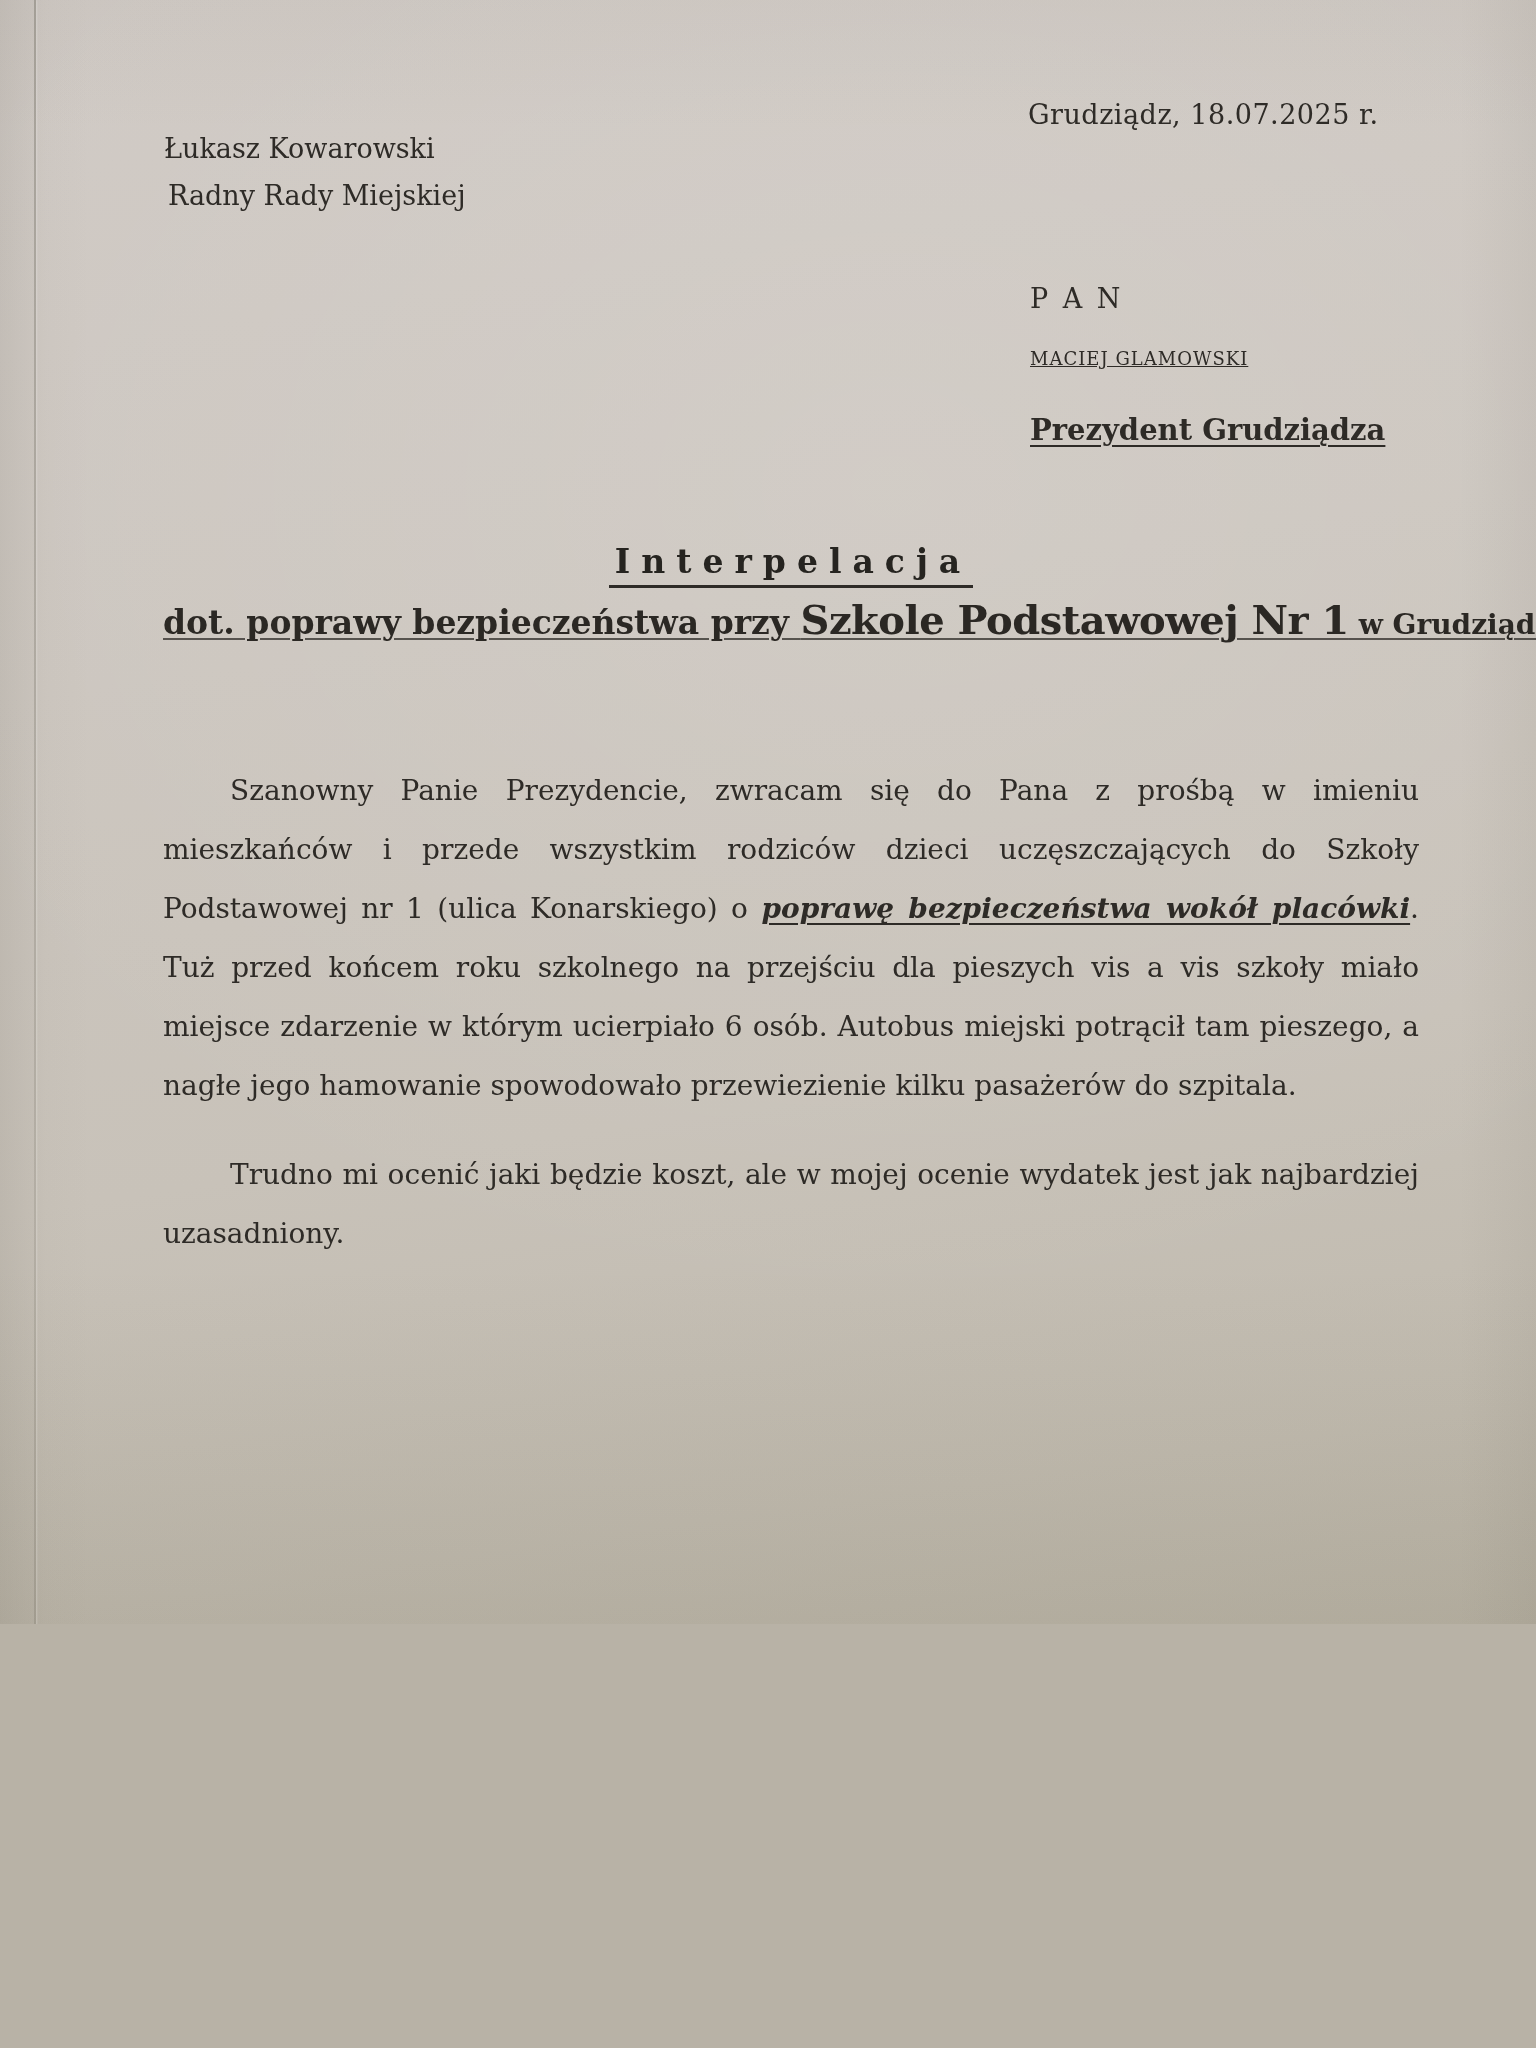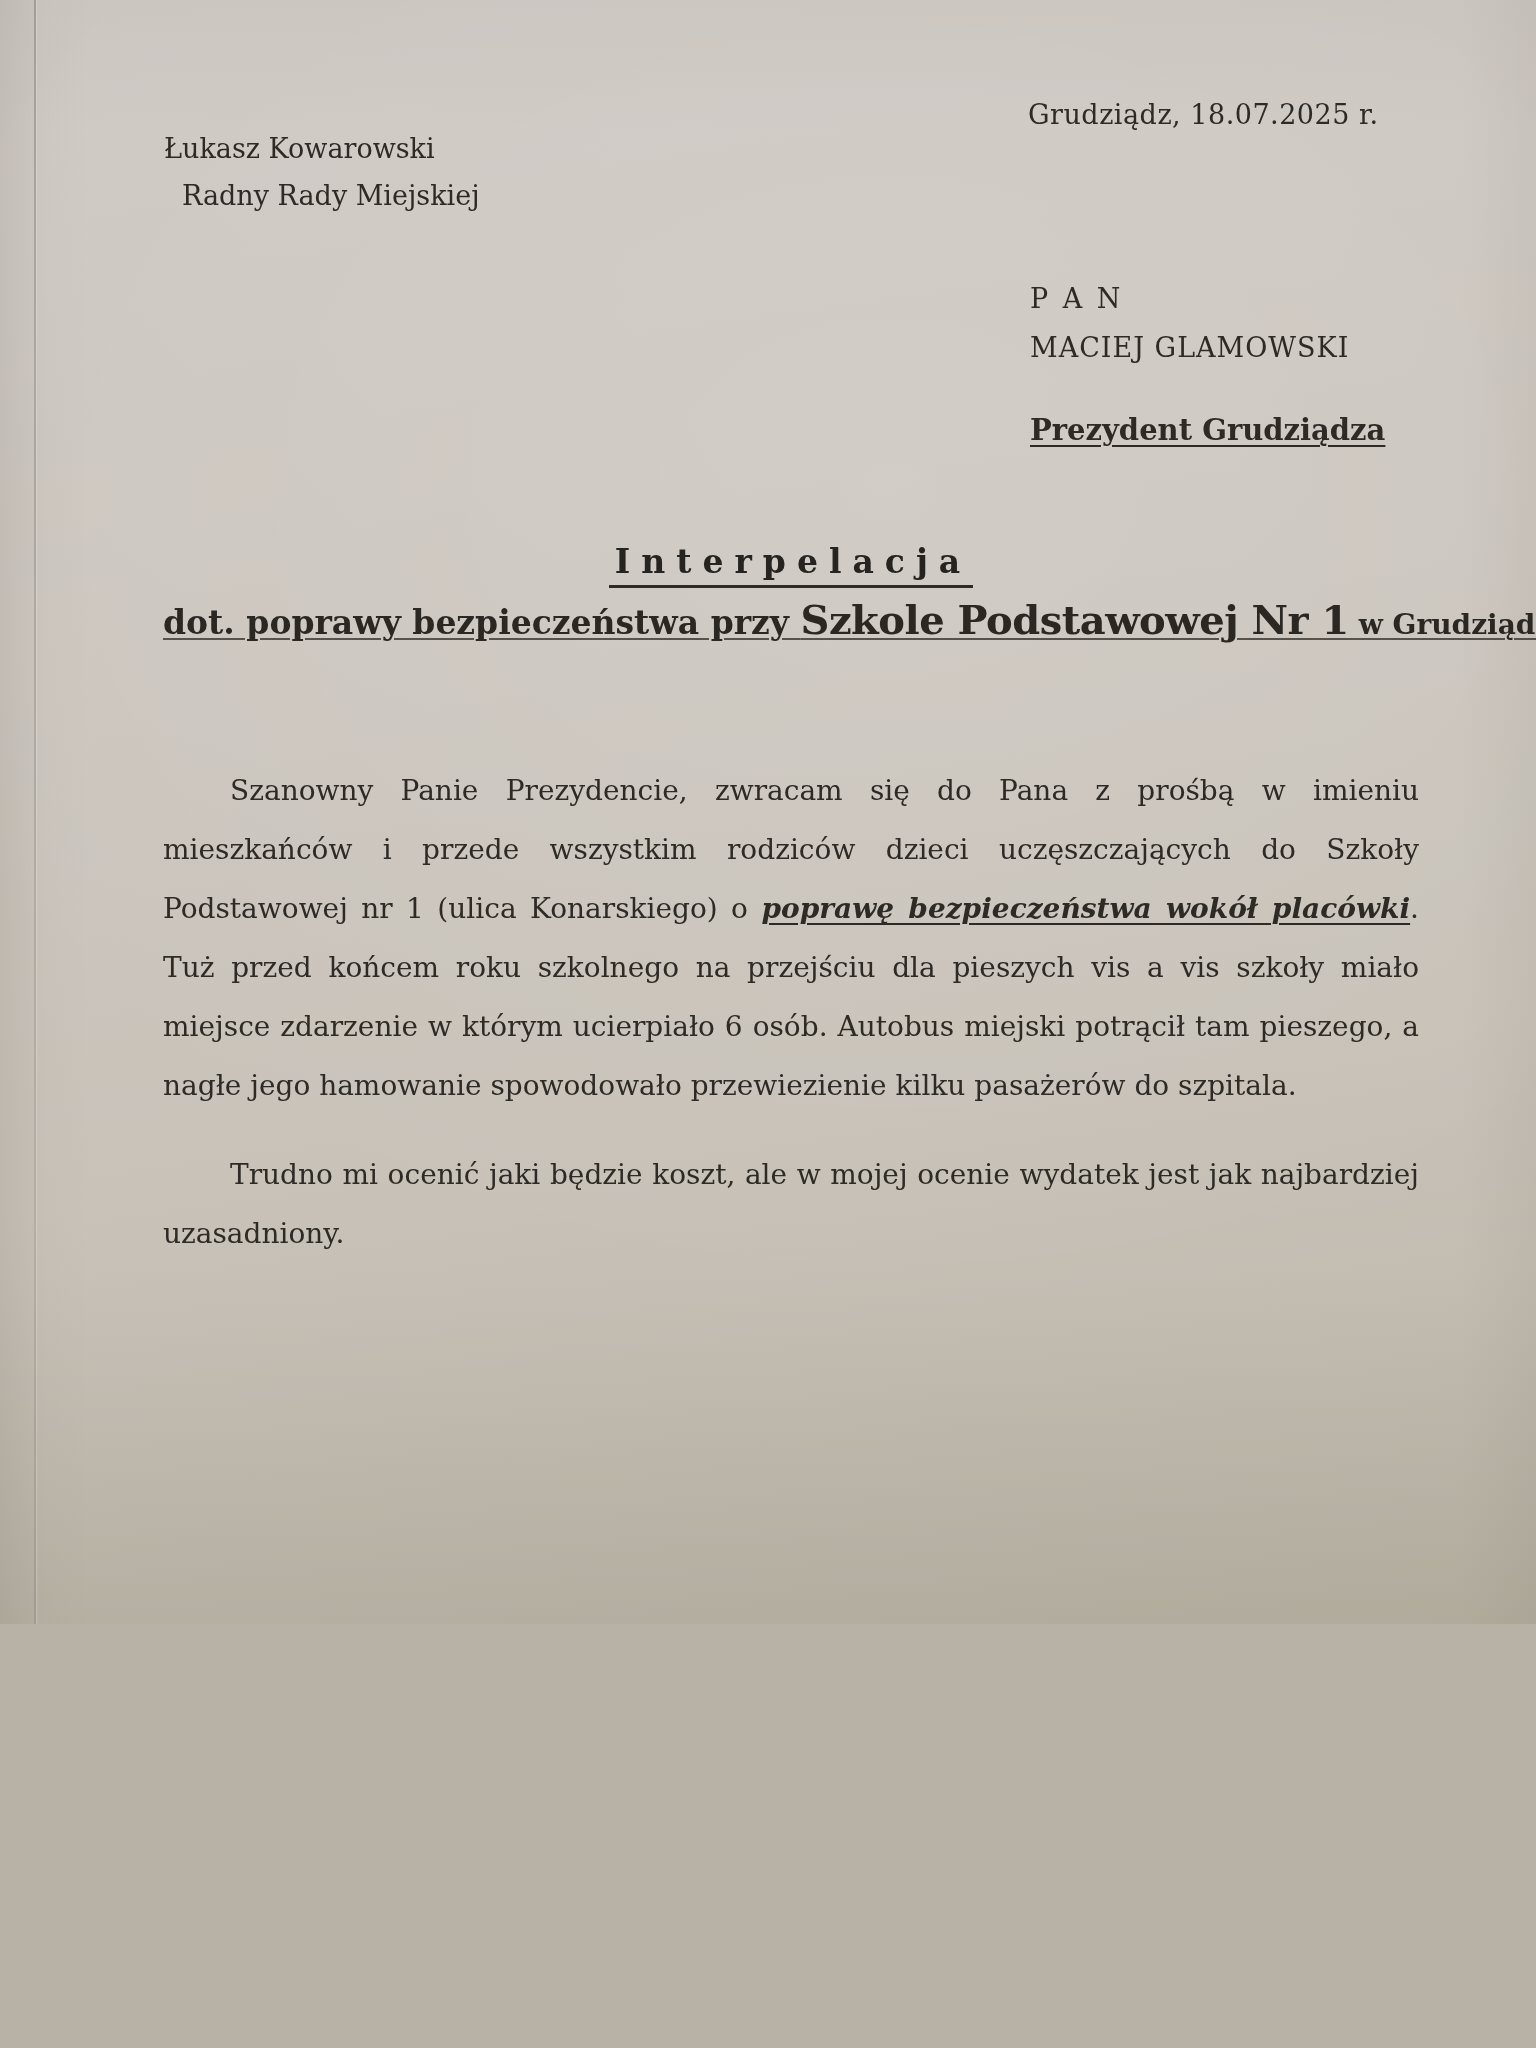--- a/index.html
+++ b/index.html
@@ -22,23 +22,23 @@
       linear-gradient(to left, rgba(100,95,82,0.07) 0%, rgba(100,95,82,0) 5%);
   }
   .paper-edge{
     position:absolute;left:34px;top:0;width:2px;height:2048px;
     background:linear-gradient(to bottom, rgba(105,102,90,0.38), rgba(105,102,90,0.18) 60%, rgba(105,102,90,0.30));
     box-shadow:1px 0 2px rgba(255,255,255,0.25);
   }
   .line{position:absolute;white-space:nowrap;color:#2e2b27;}
   .date{left:1028px;top:99px;font-size:27px;letter-spacing:0.5px;}
   .sender-name{left:164px;top:133px;font-size:27px;}
-  .sender-role{left:182px;top:180px;font-size:27px;}
+  .sender-role{left:168px;top:180px;font-size:27px;}
   .rcpt-salutation{left:1030px;top:283px;font-size:27px;letter-spacing:3px;}
-  .rcpt-name{left:1030px;top:332px;font-size:27px;letter-spacing:1px;}
+  .rcpt-name{left:1030px;top:348px;font-size:18px;letter-spacing:1px;text-decoration:underline;}
   .rcpt-title{left:1030px;top:413px;font-size:29px;font-weight:bold;text-decoration:underline;text-decoration-thickness:2px;text-underline-offset:5px;}
   .title-wrap{
     position:absolute;left:163px;top:542px;width:1256px;text-align:center;
   }
   .title-text{
     display:inline-block;font-size:33px;font-weight:bold;letter-spacing:11px;color:#262420;
     border-bottom:3px solid #2e2b27;padding:0 2px 4px 6px;
   }
   .subject-wrap{
     position:absolute;left:163px;top:592px;width:1256px;text-align:center;line-height:56px;

